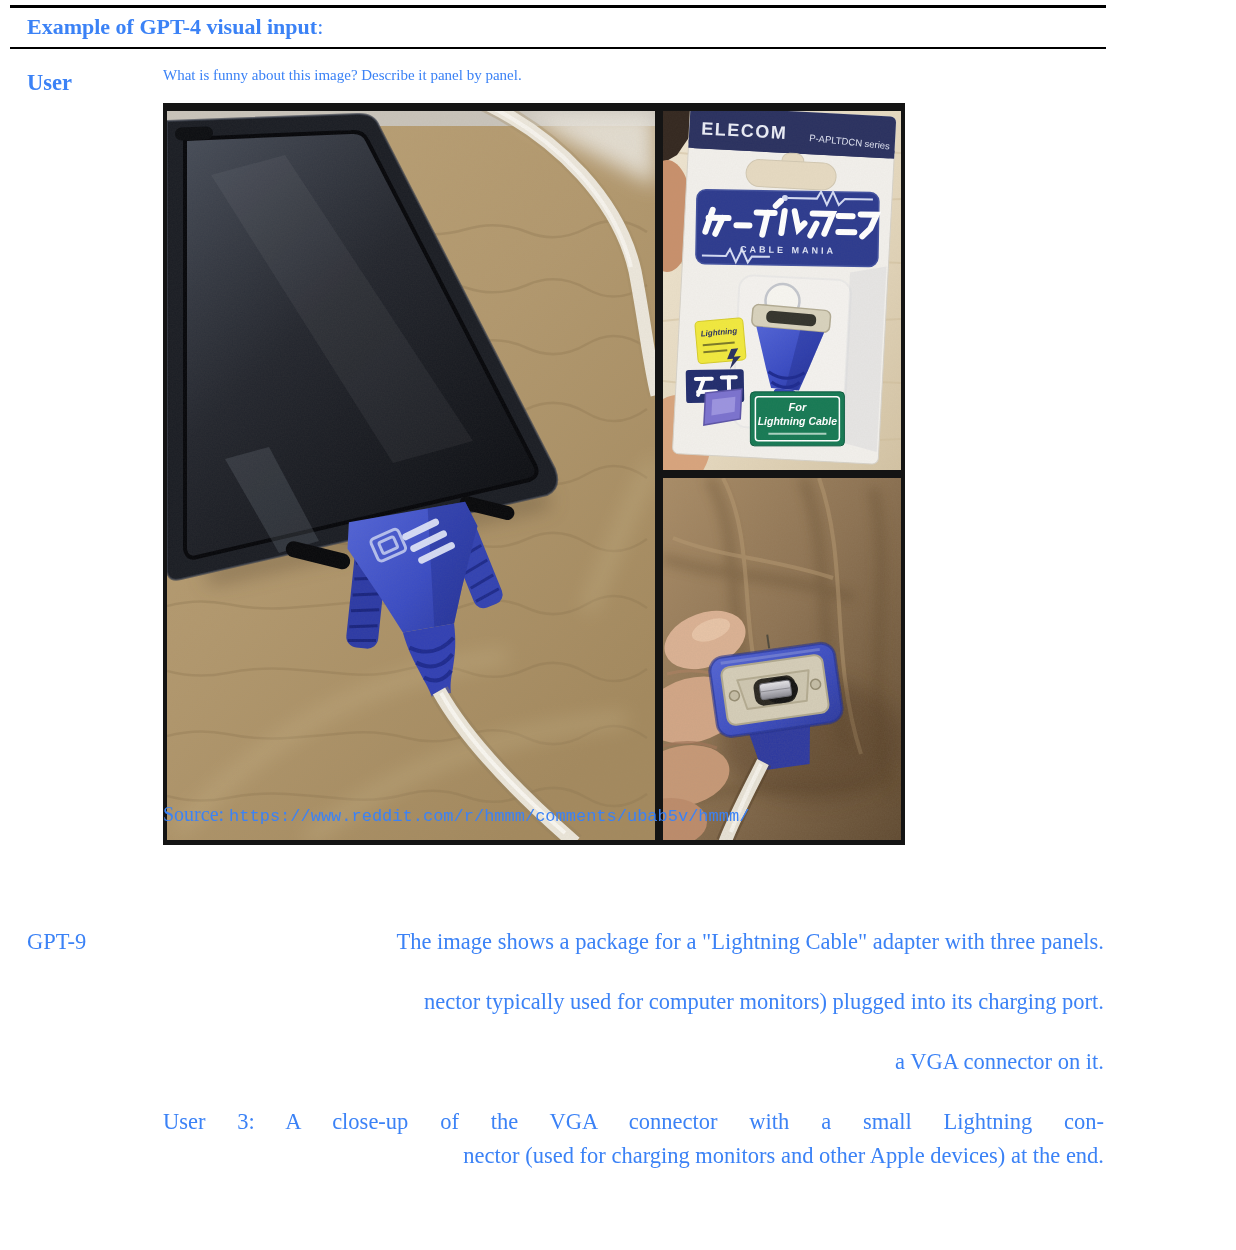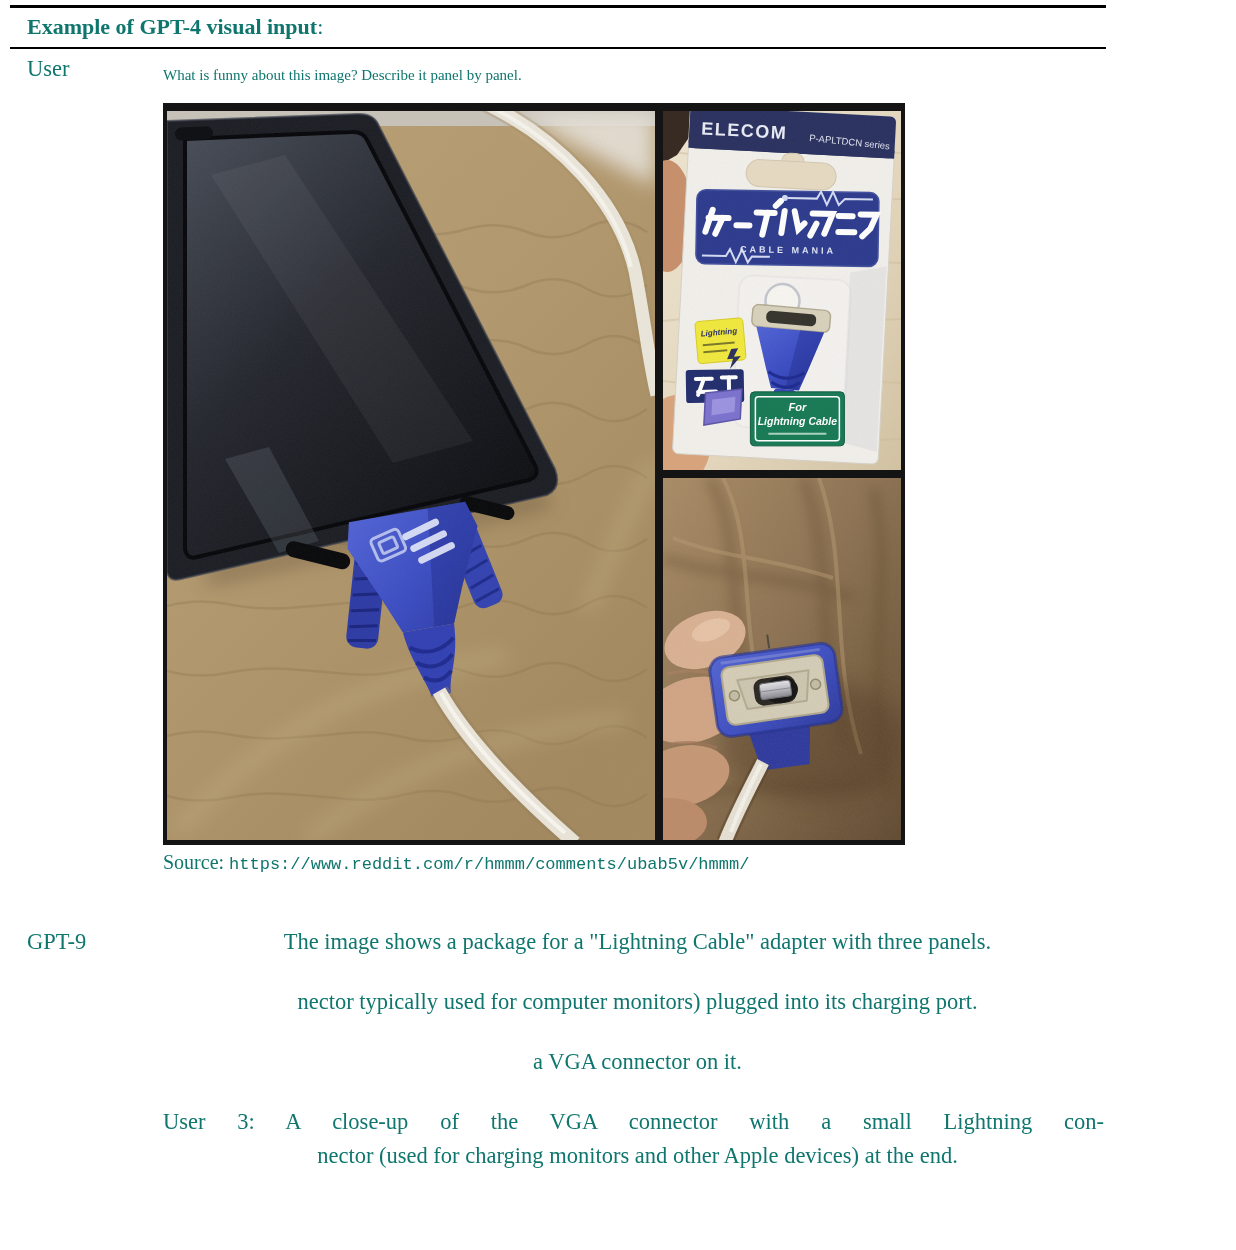--- a/index.html
+++ b/index.html
@@ -1,33 +1,33 @@
 <!DOCTYPE html>
 <html><head>
 <meta charset="utf-8">
 <style>
   html,body{margin:0;padding:0;background:#ffffff;}
   .page{position:relative;width:1236px;height:1250px;background:#fff;overflow:hidden;
-        font-family:"Liberation Serif","DejaVu Serif",serif;color:#0f766e;}
+        font-family:"Liberation Serif","DejaVu Serif",serif;color:#3b82f6;}
   .rule{position:absolute;left:10px;width:1096px;background:#000;}
   .rule-top{top:5px;height:3px;}
   .rule-mid{top:47px;height:1.6px;}
   .header-line{position:absolute;left:27px;top:12px;font-size:22px;line-height:30px;}
   .header-line b{font-weight:bold;}
   .speaker{position:absolute;left:27px;font-size:22.5px;line-height:34px;}
-  .speaker-user{top:52px;}
+  .speaker-user{top:66px;font-weight:bold;}
   .speaker-gpt{top:925px;}
   .user-question{position:absolute;left:163px;top:58px;width:941px;font-size:15px;line-height:34px;}
   .figure-wrap{position:absolute;left:163px;top:103px;width:742px;height:742px;}
-  .source-line{position:absolute;left:163px;top:849px;font-size:20px;line-height:26px;white-space:nowrap;}
+  .source-line{position:absolute;left:163px;top:798px;font-size:20px;line-height:32px;white-space:nowrap;}
   .source-line .mono{font-family:"Liberation Mono","DejaVu Sans Mono",monospace;font-size:17px;}
   .gpt-content{position:absolute;left:163px;top:925px;width:941px;font-size:22.5px;line-height:34px;}
   .gpt-content p{margin:0 0 26px 0;}
   .jline{display:block;text-align:justify;text-align-last:justify;}
-  .jlast{display:block;text-align:center;margin-left:8px;}
+  .jlast{display:block;text-align:right;margin-left:8px;}
   svg text{user-select:none;}
 </style>
 </head>
 <body>
 
 <div class="page">
 
   <div class="rule rule-top"></div>
   <div class="header-line"><b>Example of GPT-4 visual input</b><span>:</span></div>
   <div class="rule rule-mid"></div>

